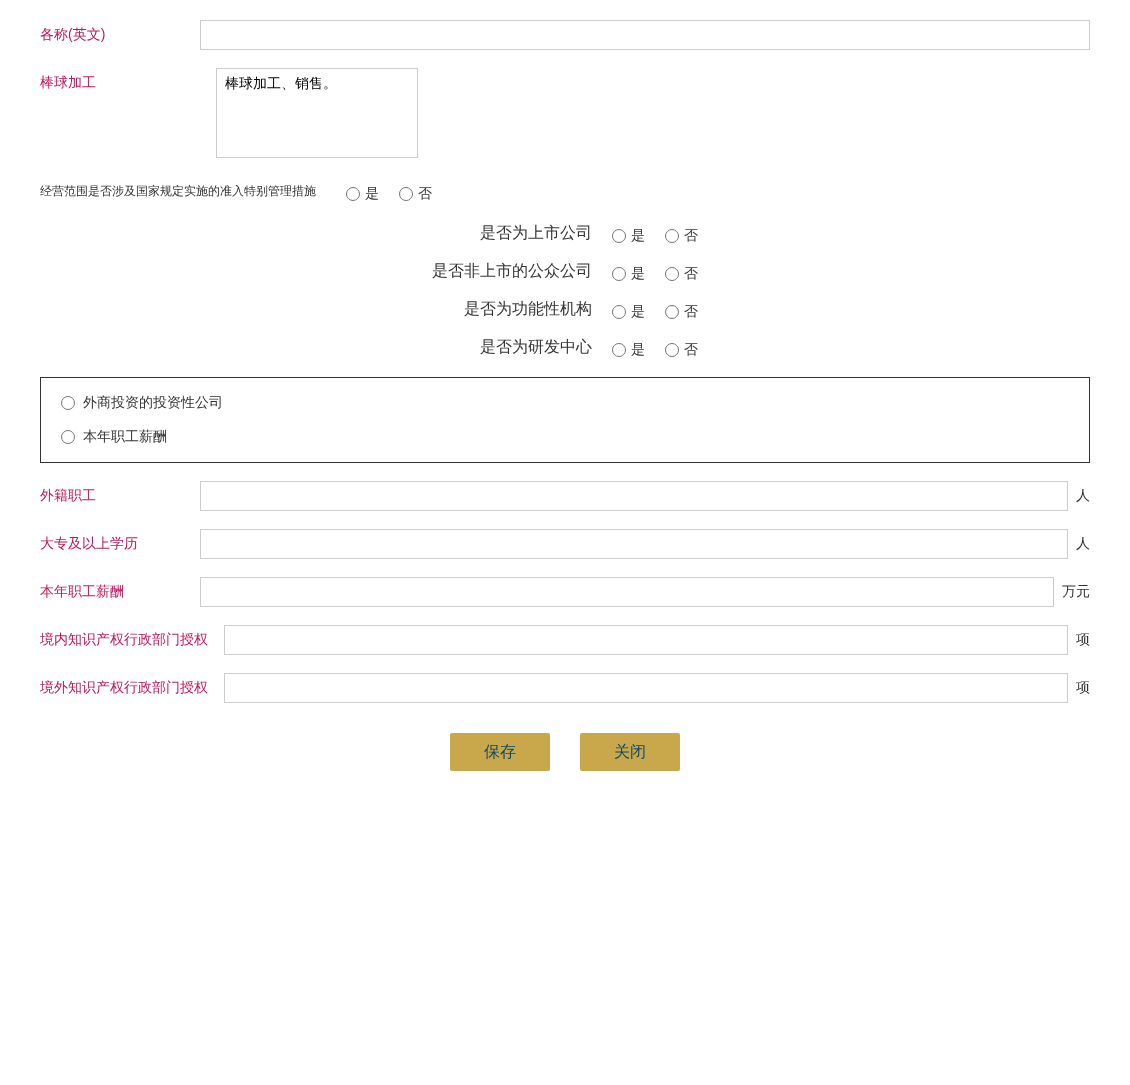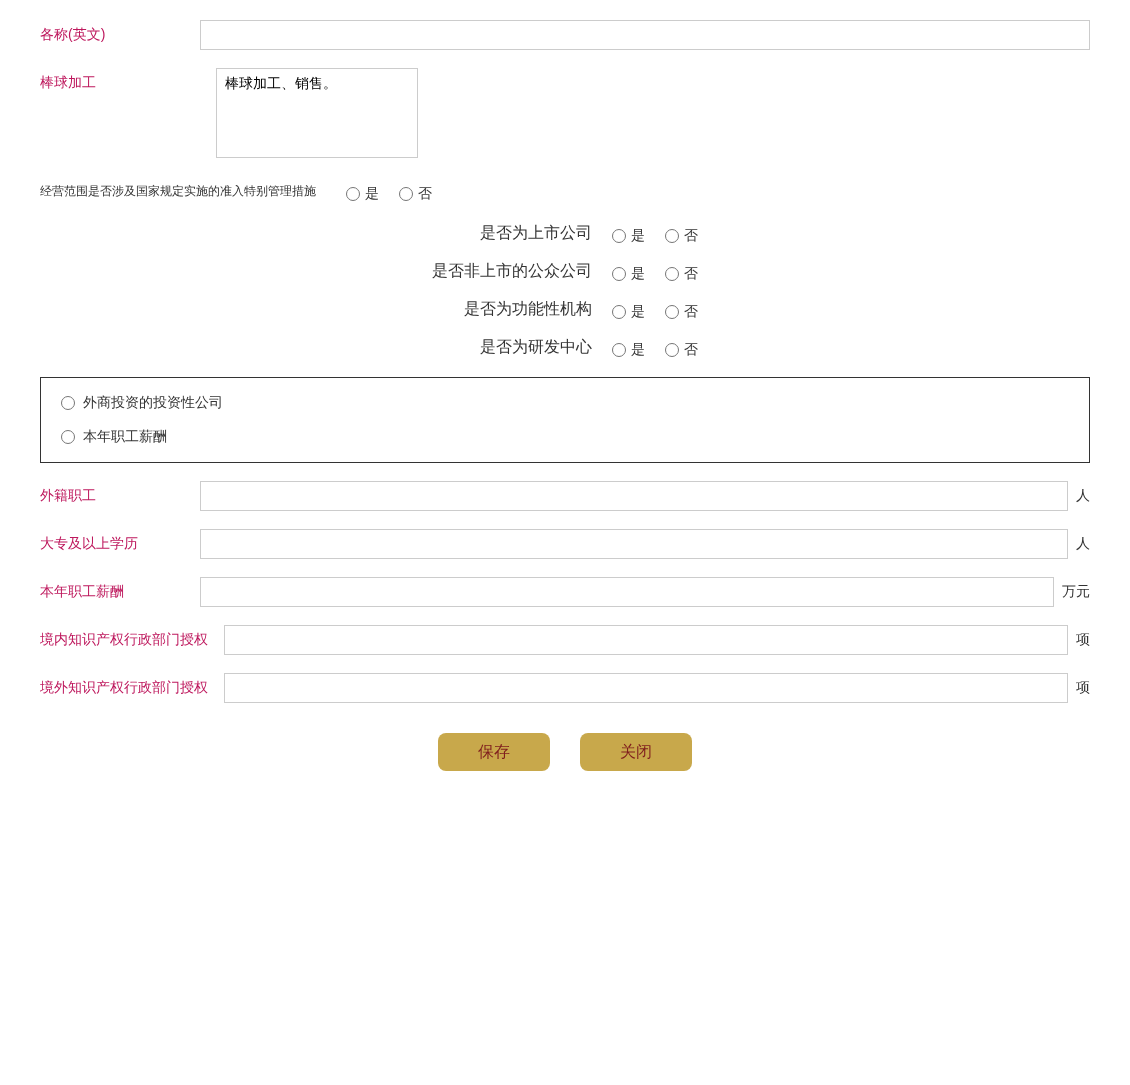--- a/index.html
+++ b/index.html
@@ -154,28 +154,28 @@
 
     .button-row {
       display: flex;
       justify-content: center;
       gap: 30px;
       margin-top: 30px;
       margin-bottom: 20px;
     }
 
     .btn-save, .btn-close {
-      width: 112px;
+      width: 100px;
       height: 38px;
       background-color: #c8a84b;
-      color: #7f1d1d;
+      color: #0c4a6e;
       border: none;
       font-size: 16px;
       cursor: pointer;
-      border-radius: 8px;
+      border-radius: 2px;
     }
 
     .textarea-wrapper {
       flex: 1;
       position: relative;
     }
 
     textarea::-webkit-scrollbar {
       width: 14px;
     }

